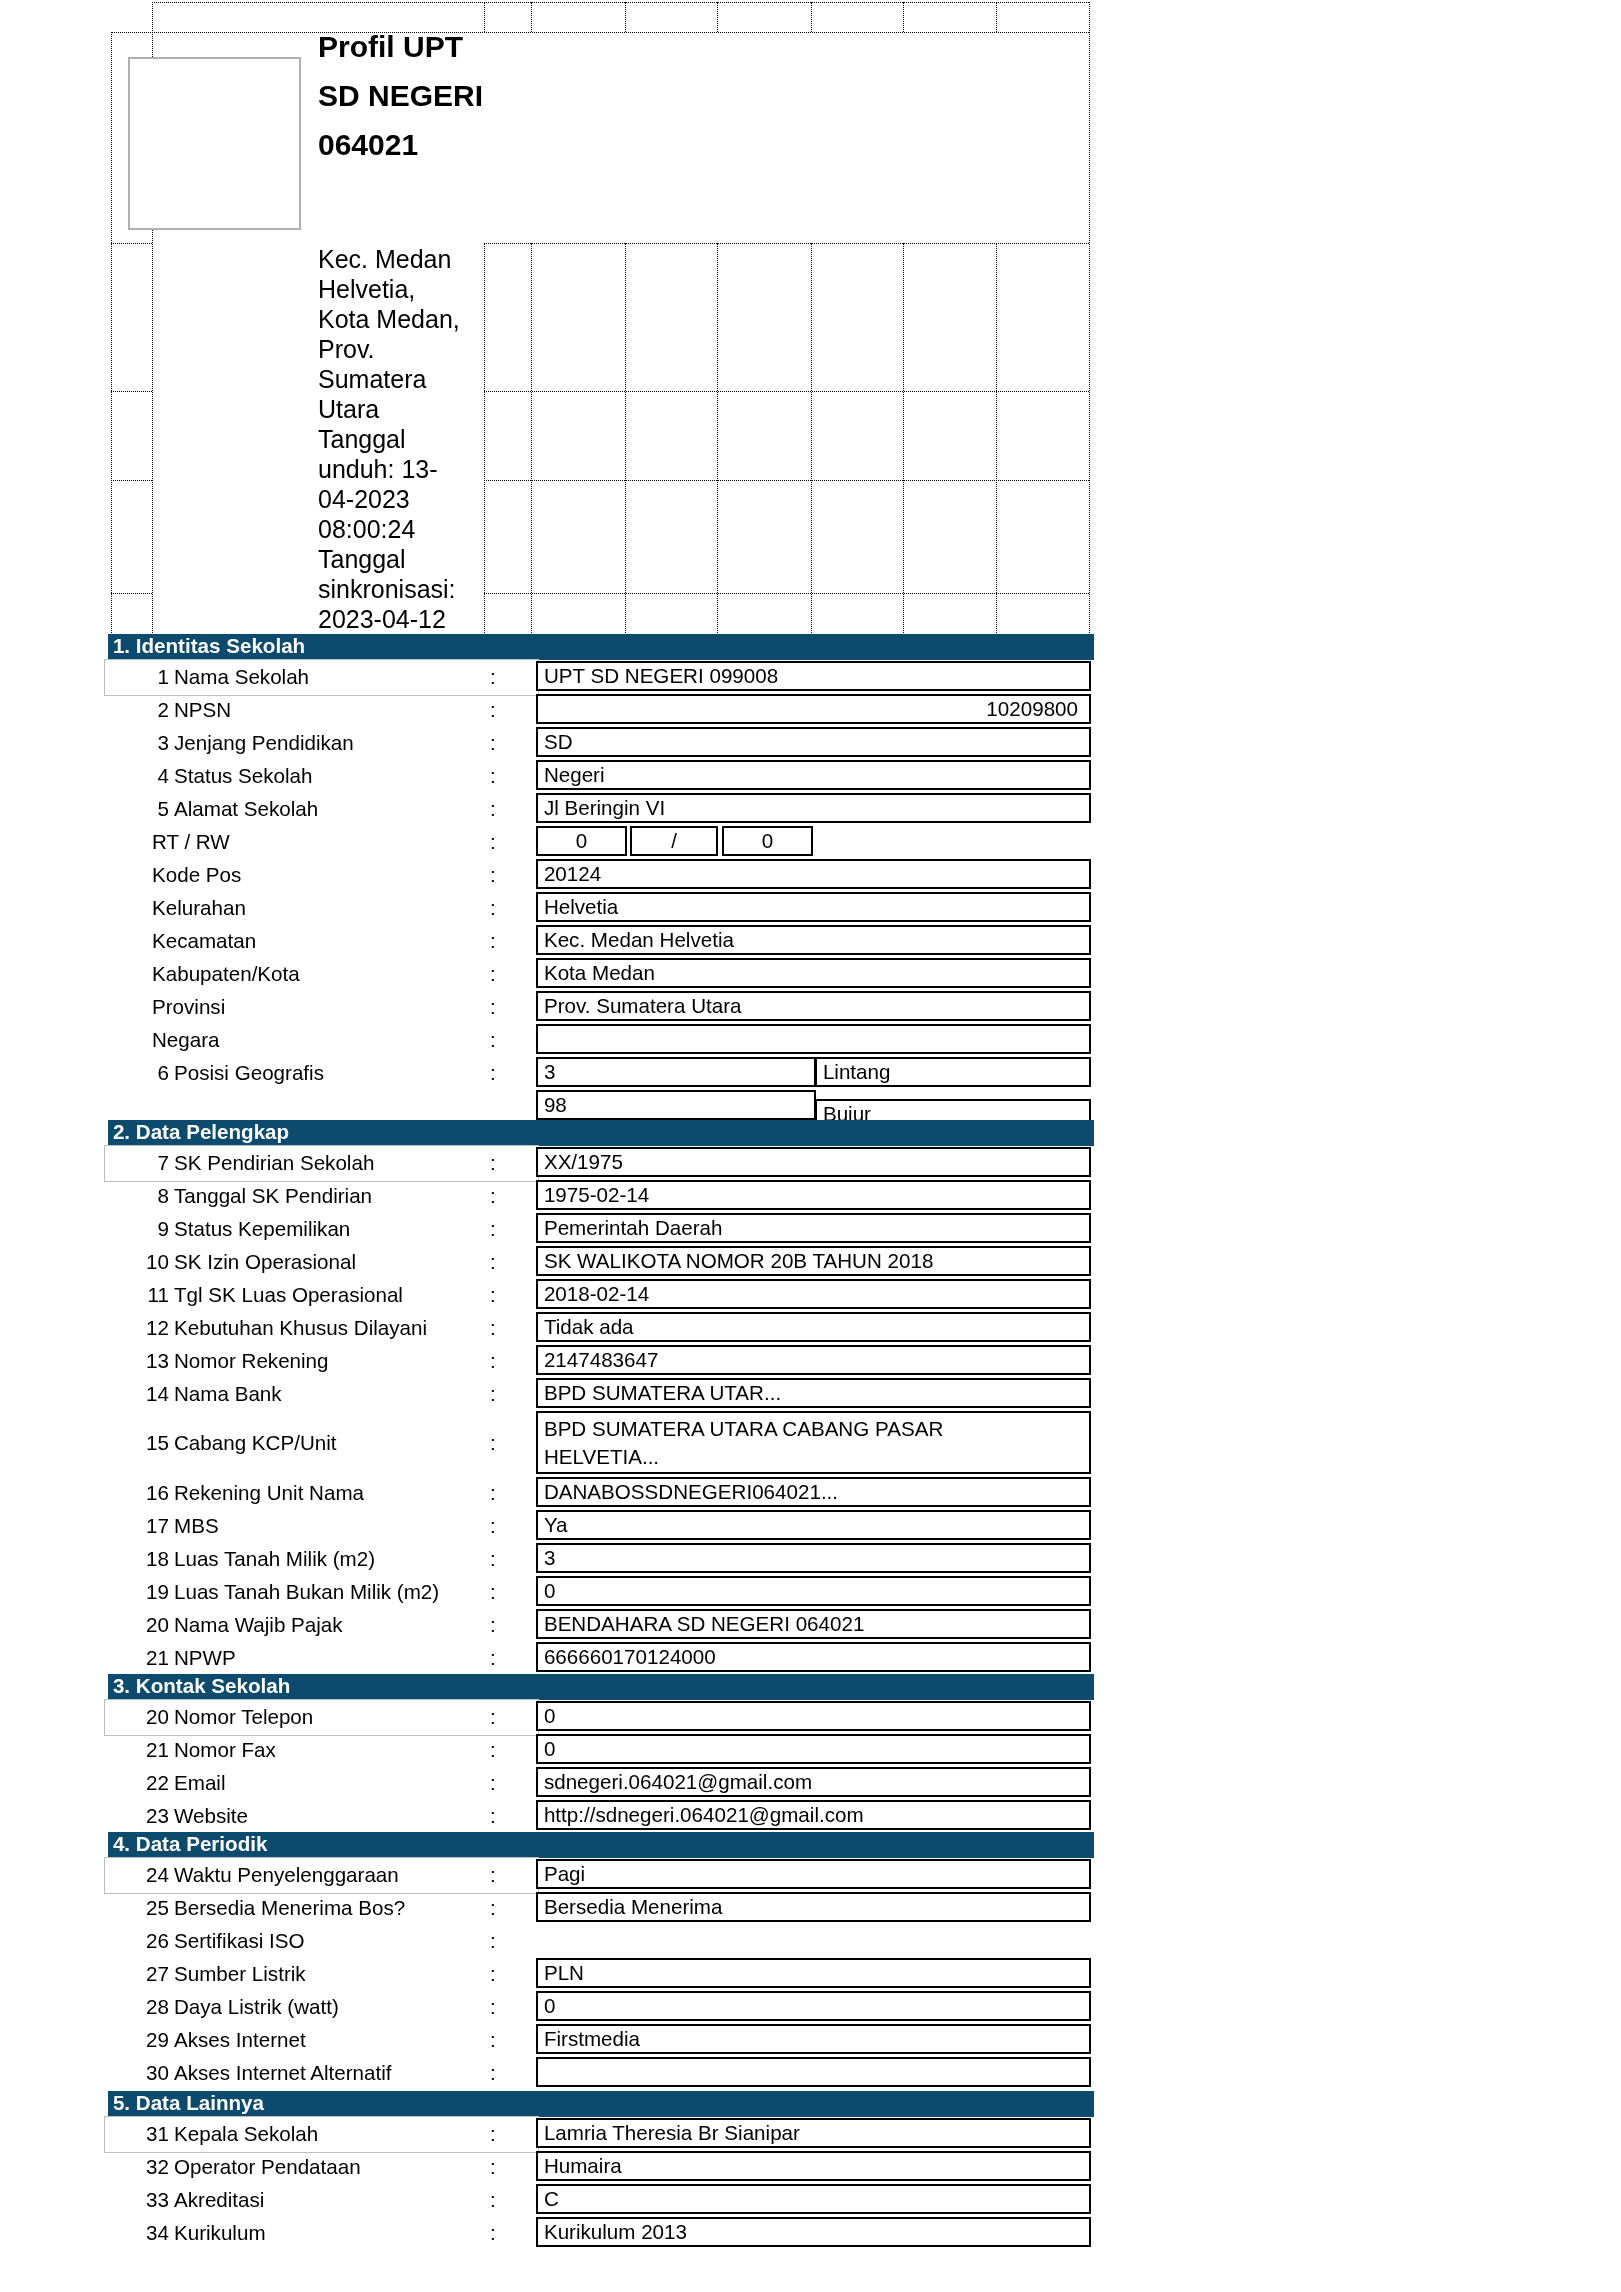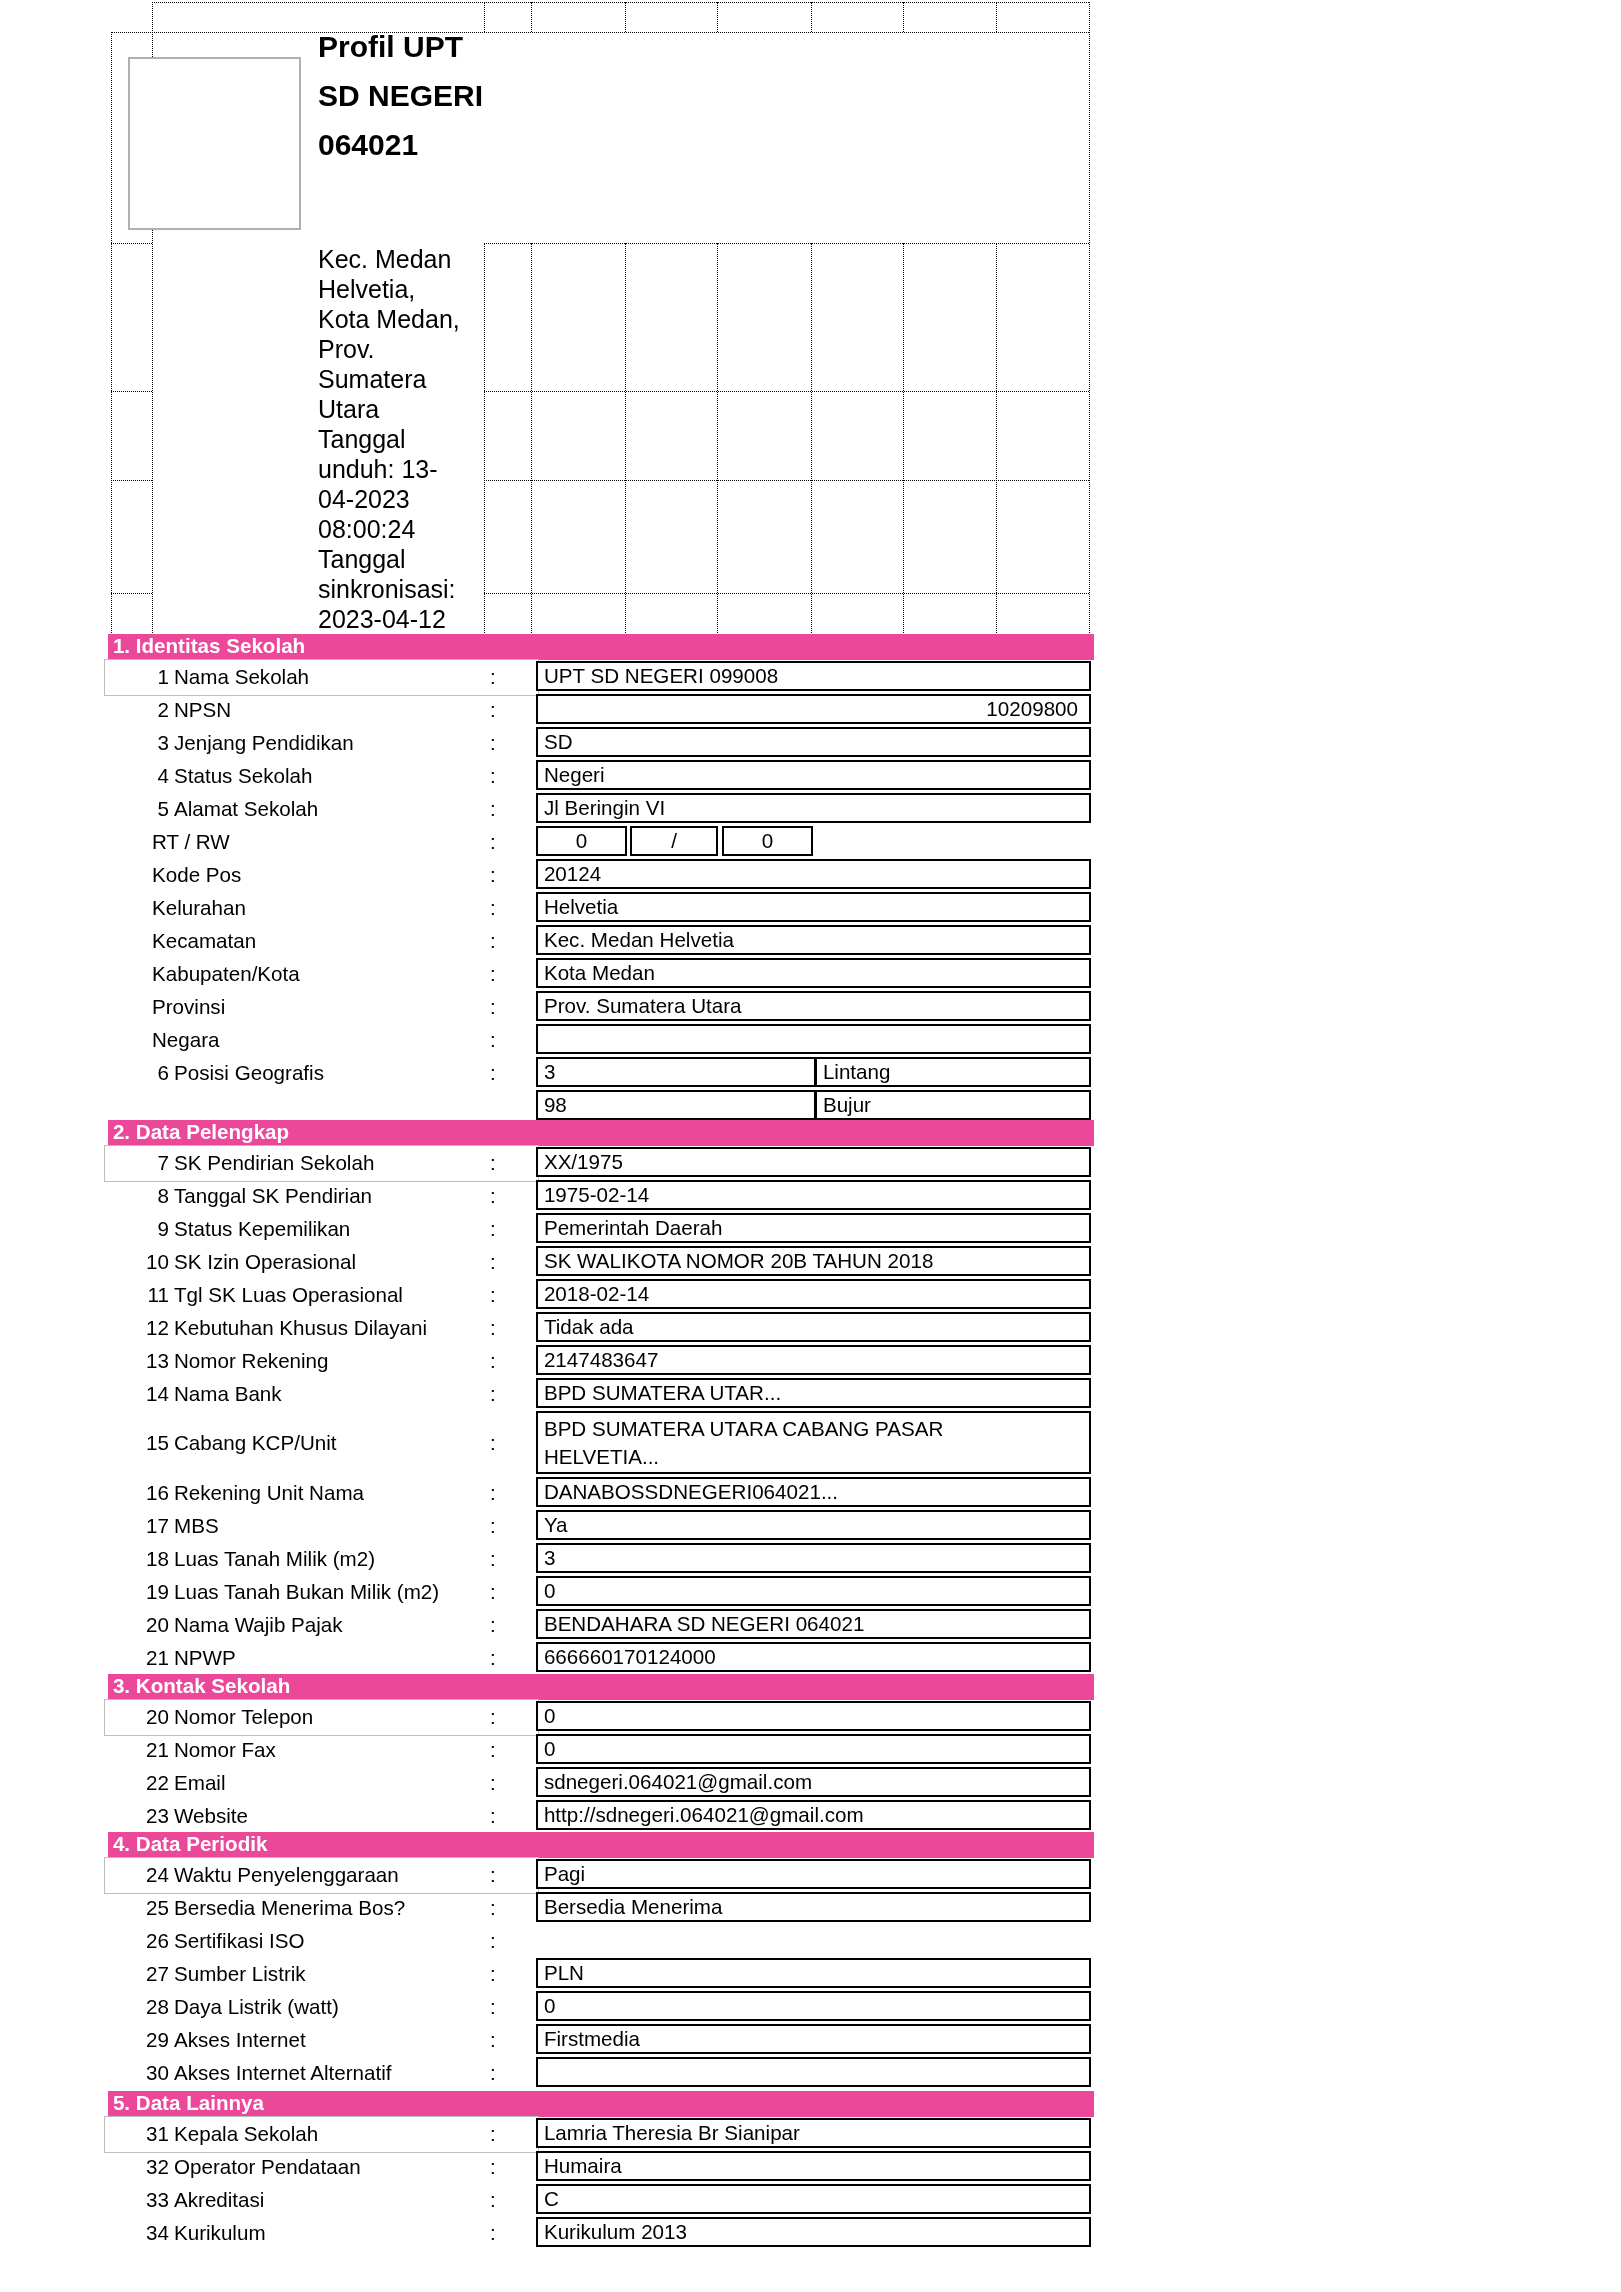--- a/index.html
+++ b/index.html
@@ -13,21 +13,21 @@
               font-size:30px;font-weight:bold;line-height:49px;}
   .hdr-sub{position:absolute;left:318px;top:244px;width:145px;
            font-size:25px;line-height:30px;}
 
   
   .hl{position:absolute;height:0;border-top:1px dotted #000;}
   .vl{position:absolute;width:0;border-left:1px dotted #000;}
 
   
   .sec{position:absolute;left:108px;width:986px;}
-  .bar{height:25.5px;background:#ec4899;color:#fff;font-weight:bold;
+  .bar{height:25.5px;background:#0c4a6e;color:#fff;font-weight:bold;
        font-size:20.6px;line-height:24.5px;padding-left:4.9px;box-sizing:border-box;}
   .row{position:relative;height:33px;line-height:33px;font-size:20.6px;}
   .row-double{height:66px;line-height:66px;}
   .num{position:absolute;left:0;width:61px;text-align:right;}
   .lbl{position:absolute;left:66px;white-space:nowrap;}
   .lbl-plain{position:absolute;left:44px;white-space:nowrap;}
   .colon{position:absolute;left:382px;}
   .val{position:absolute;left:428px;top:1px;width:555px;height:30px;
        border:2px solid #000;box-sizing:border-box;background:#fff;
        font-size:20.6px;line-height:25.5px;padding-left:5.9px;white-space:nowrap;overflow:hidden;}
@@ -153,21 +153,21 @@
     </div>
     <div class="row">
       <span class="num">6</span>
       <span class="lbl">Posisi Geografis</span>
       <span class="colon">:</span>
       <div class="val" style="width:280px;">3</div>
       <div class="val" style="left:707px;width:276px;">Lintang</div>
     </div>
     <div class="row">
       <div class="val" style="width:280px;">98</div>
-      <div class="val" style="left:707px;width:276px;">Bujur</div>
+      <div class="val" style="left:707px;width:276px;margin-top:9px;">Bujur</div>
     </div>
   </div>
 
   <div class="sec" style="top:1120px;">
     <div class="bar">2. Data Pelengkap</div>
     <div class="row first">
       <span class="num">7</span>
       <span class="lbl">SK Pendirian Sekolah</span>
       <span class="colon">:</span>
       <div class="val">XX/1975</div>

